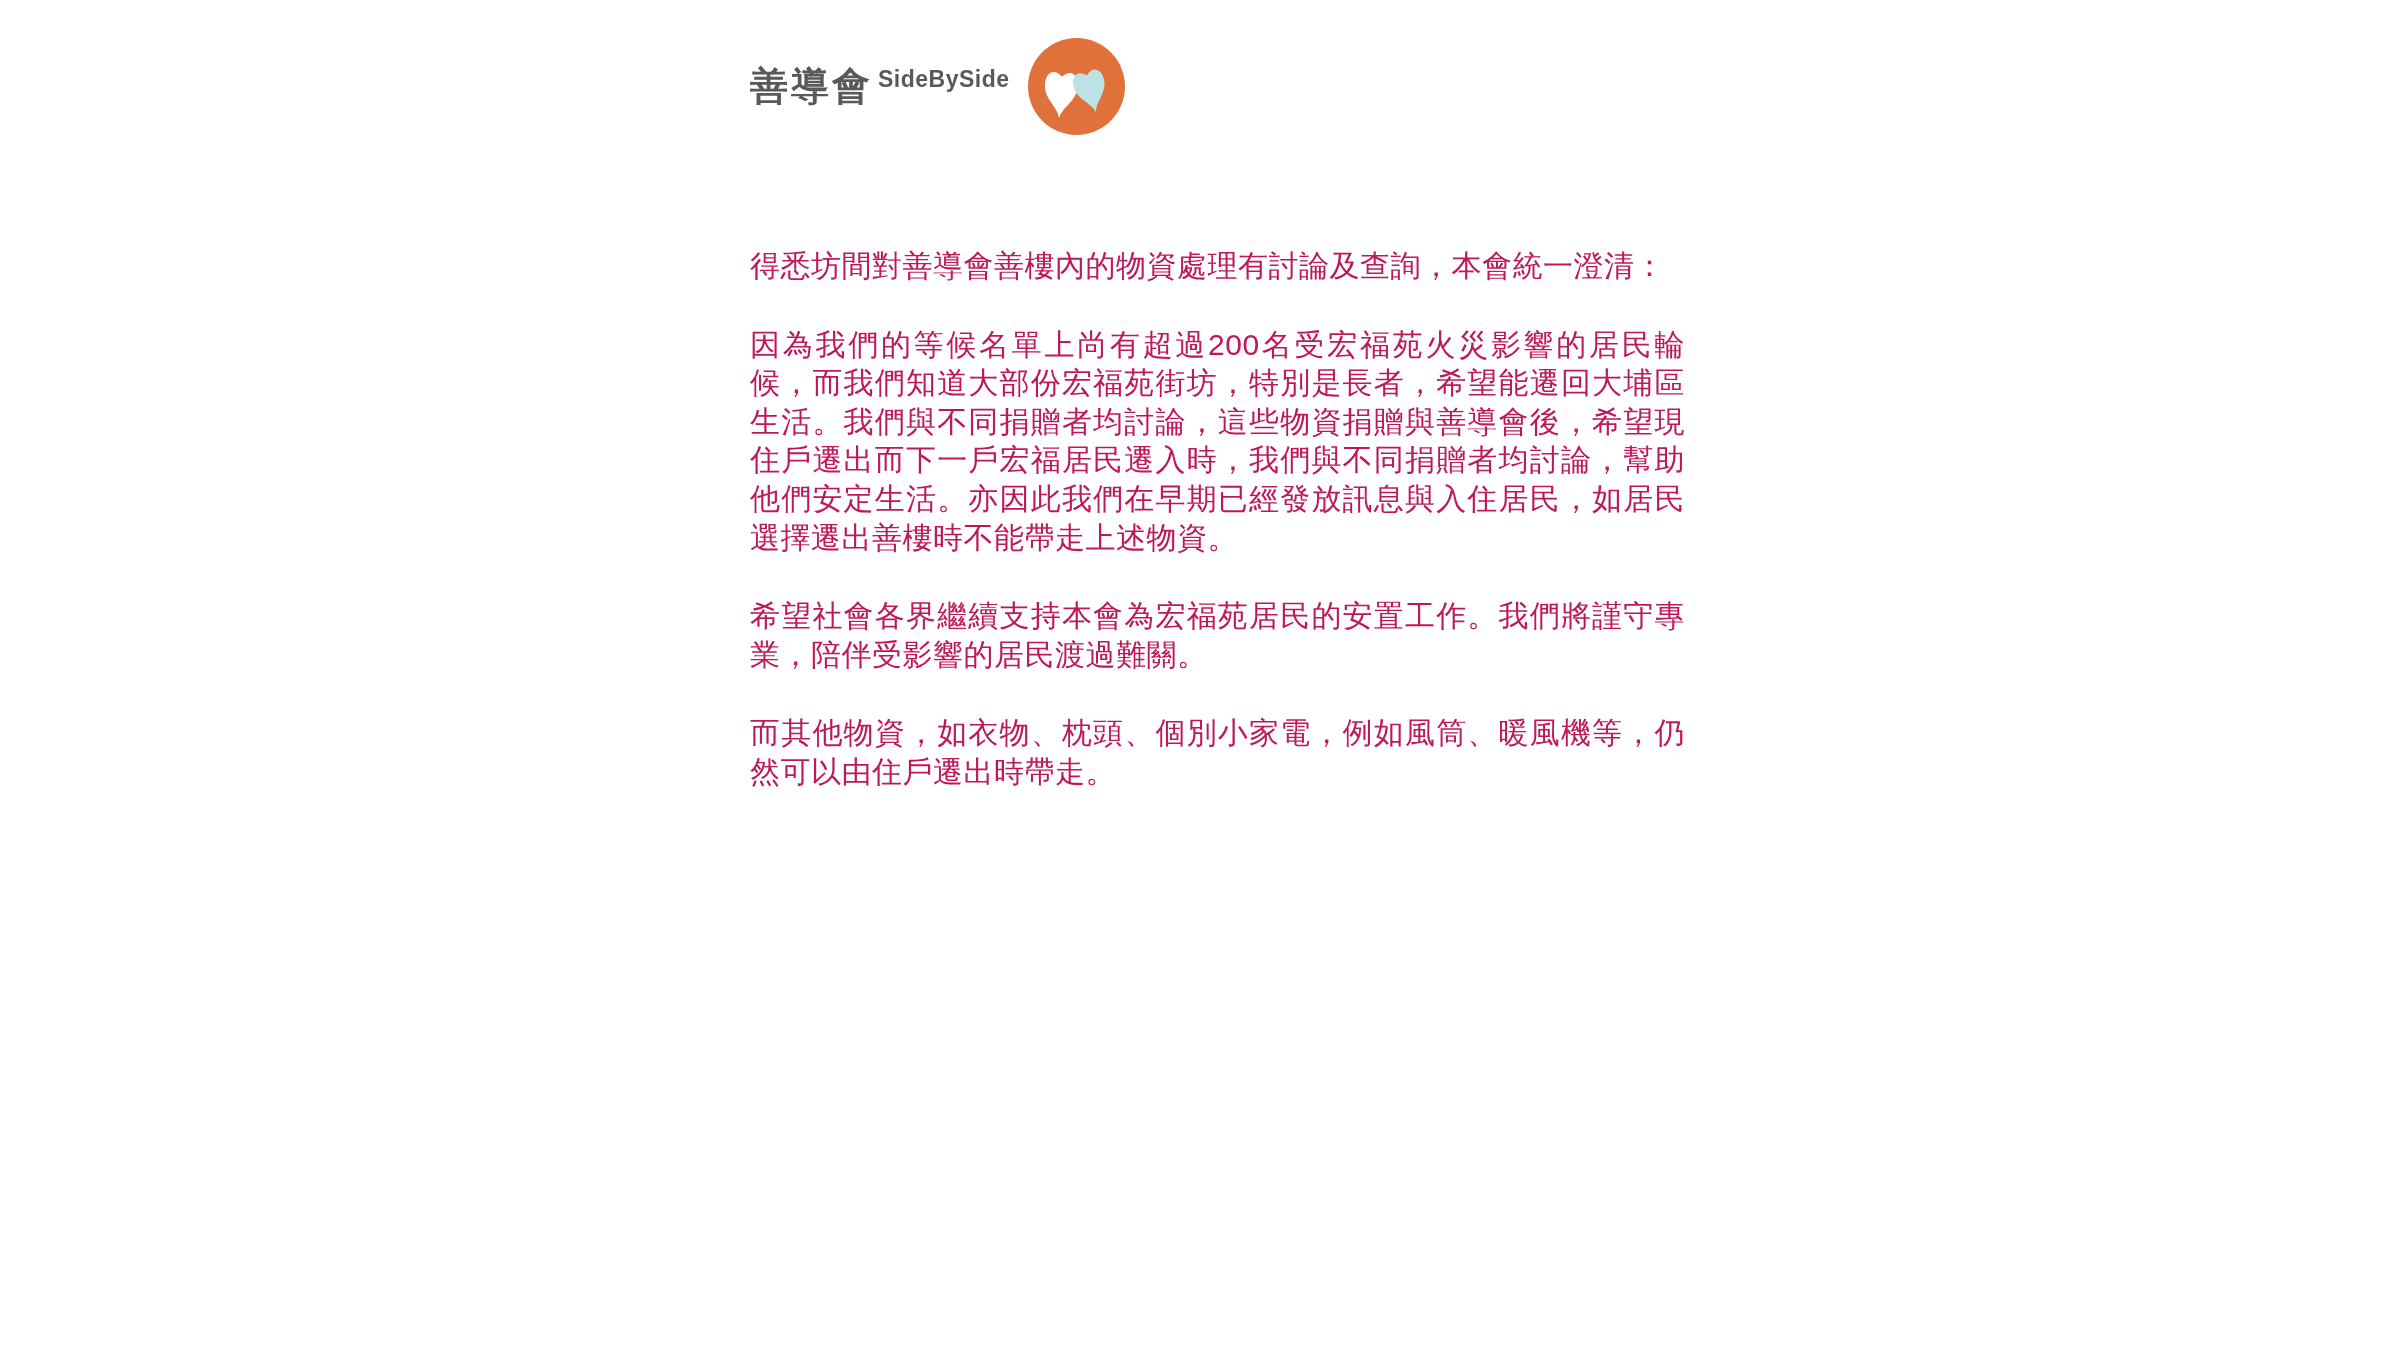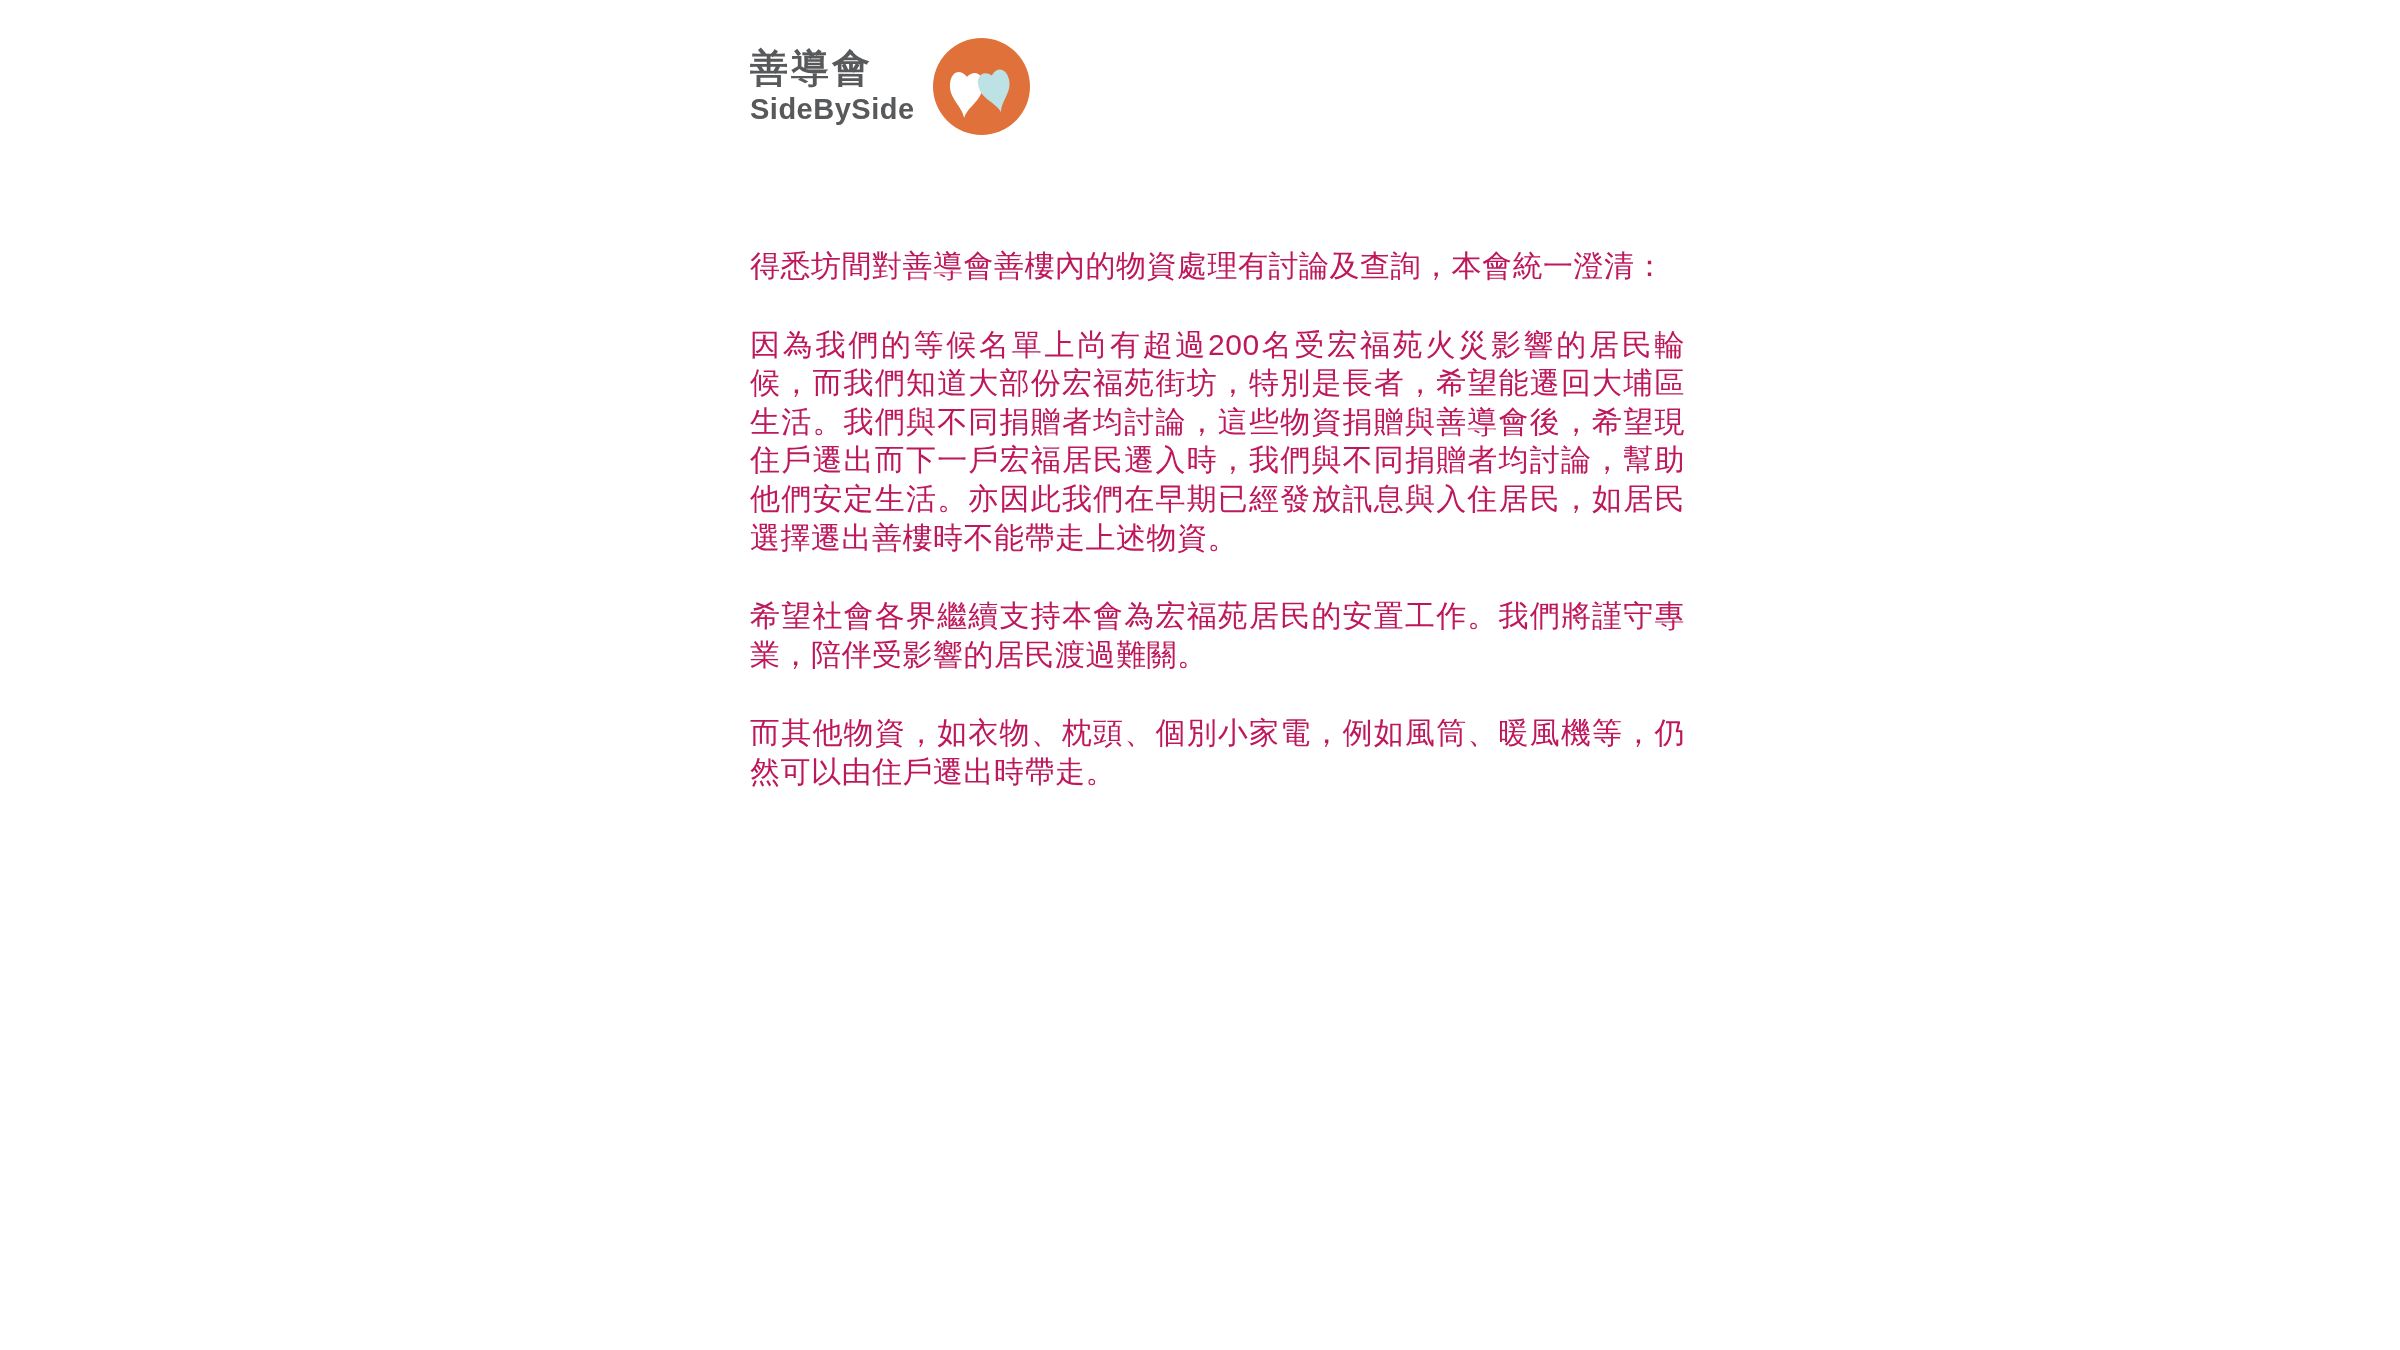--- a/index.html
+++ b/index.html
@@ -21,33 +21,33 @@
     top: 38px;
     width: 935px;
   }
   .logo-row {
     display: flex;
     align-items: center;
     gap: 18px;
   }
   .logo-text {
     display: flex;
-    flex-direction: column;
+    flex-direction: row;
     gap: 5px;
   }
   .logo-zh {
     font-size: 38px;
     font-weight: 700;
     letter-spacing: 3px;
     color: #58595b;
     line-height: 1.05;
     white-space: nowrap;
   }
   .logo-en {
-    font-size: 29px;
+    font-size: 23px;
     font-weight: 700;
     letter-spacing: 0.5px;
     color: #58595b;
     line-height: 1.05;
     white-space: nowrap;
   }
   .logo-mark {
     width: 97px;
     height: 97px;
     flex: 0 0 auto;

